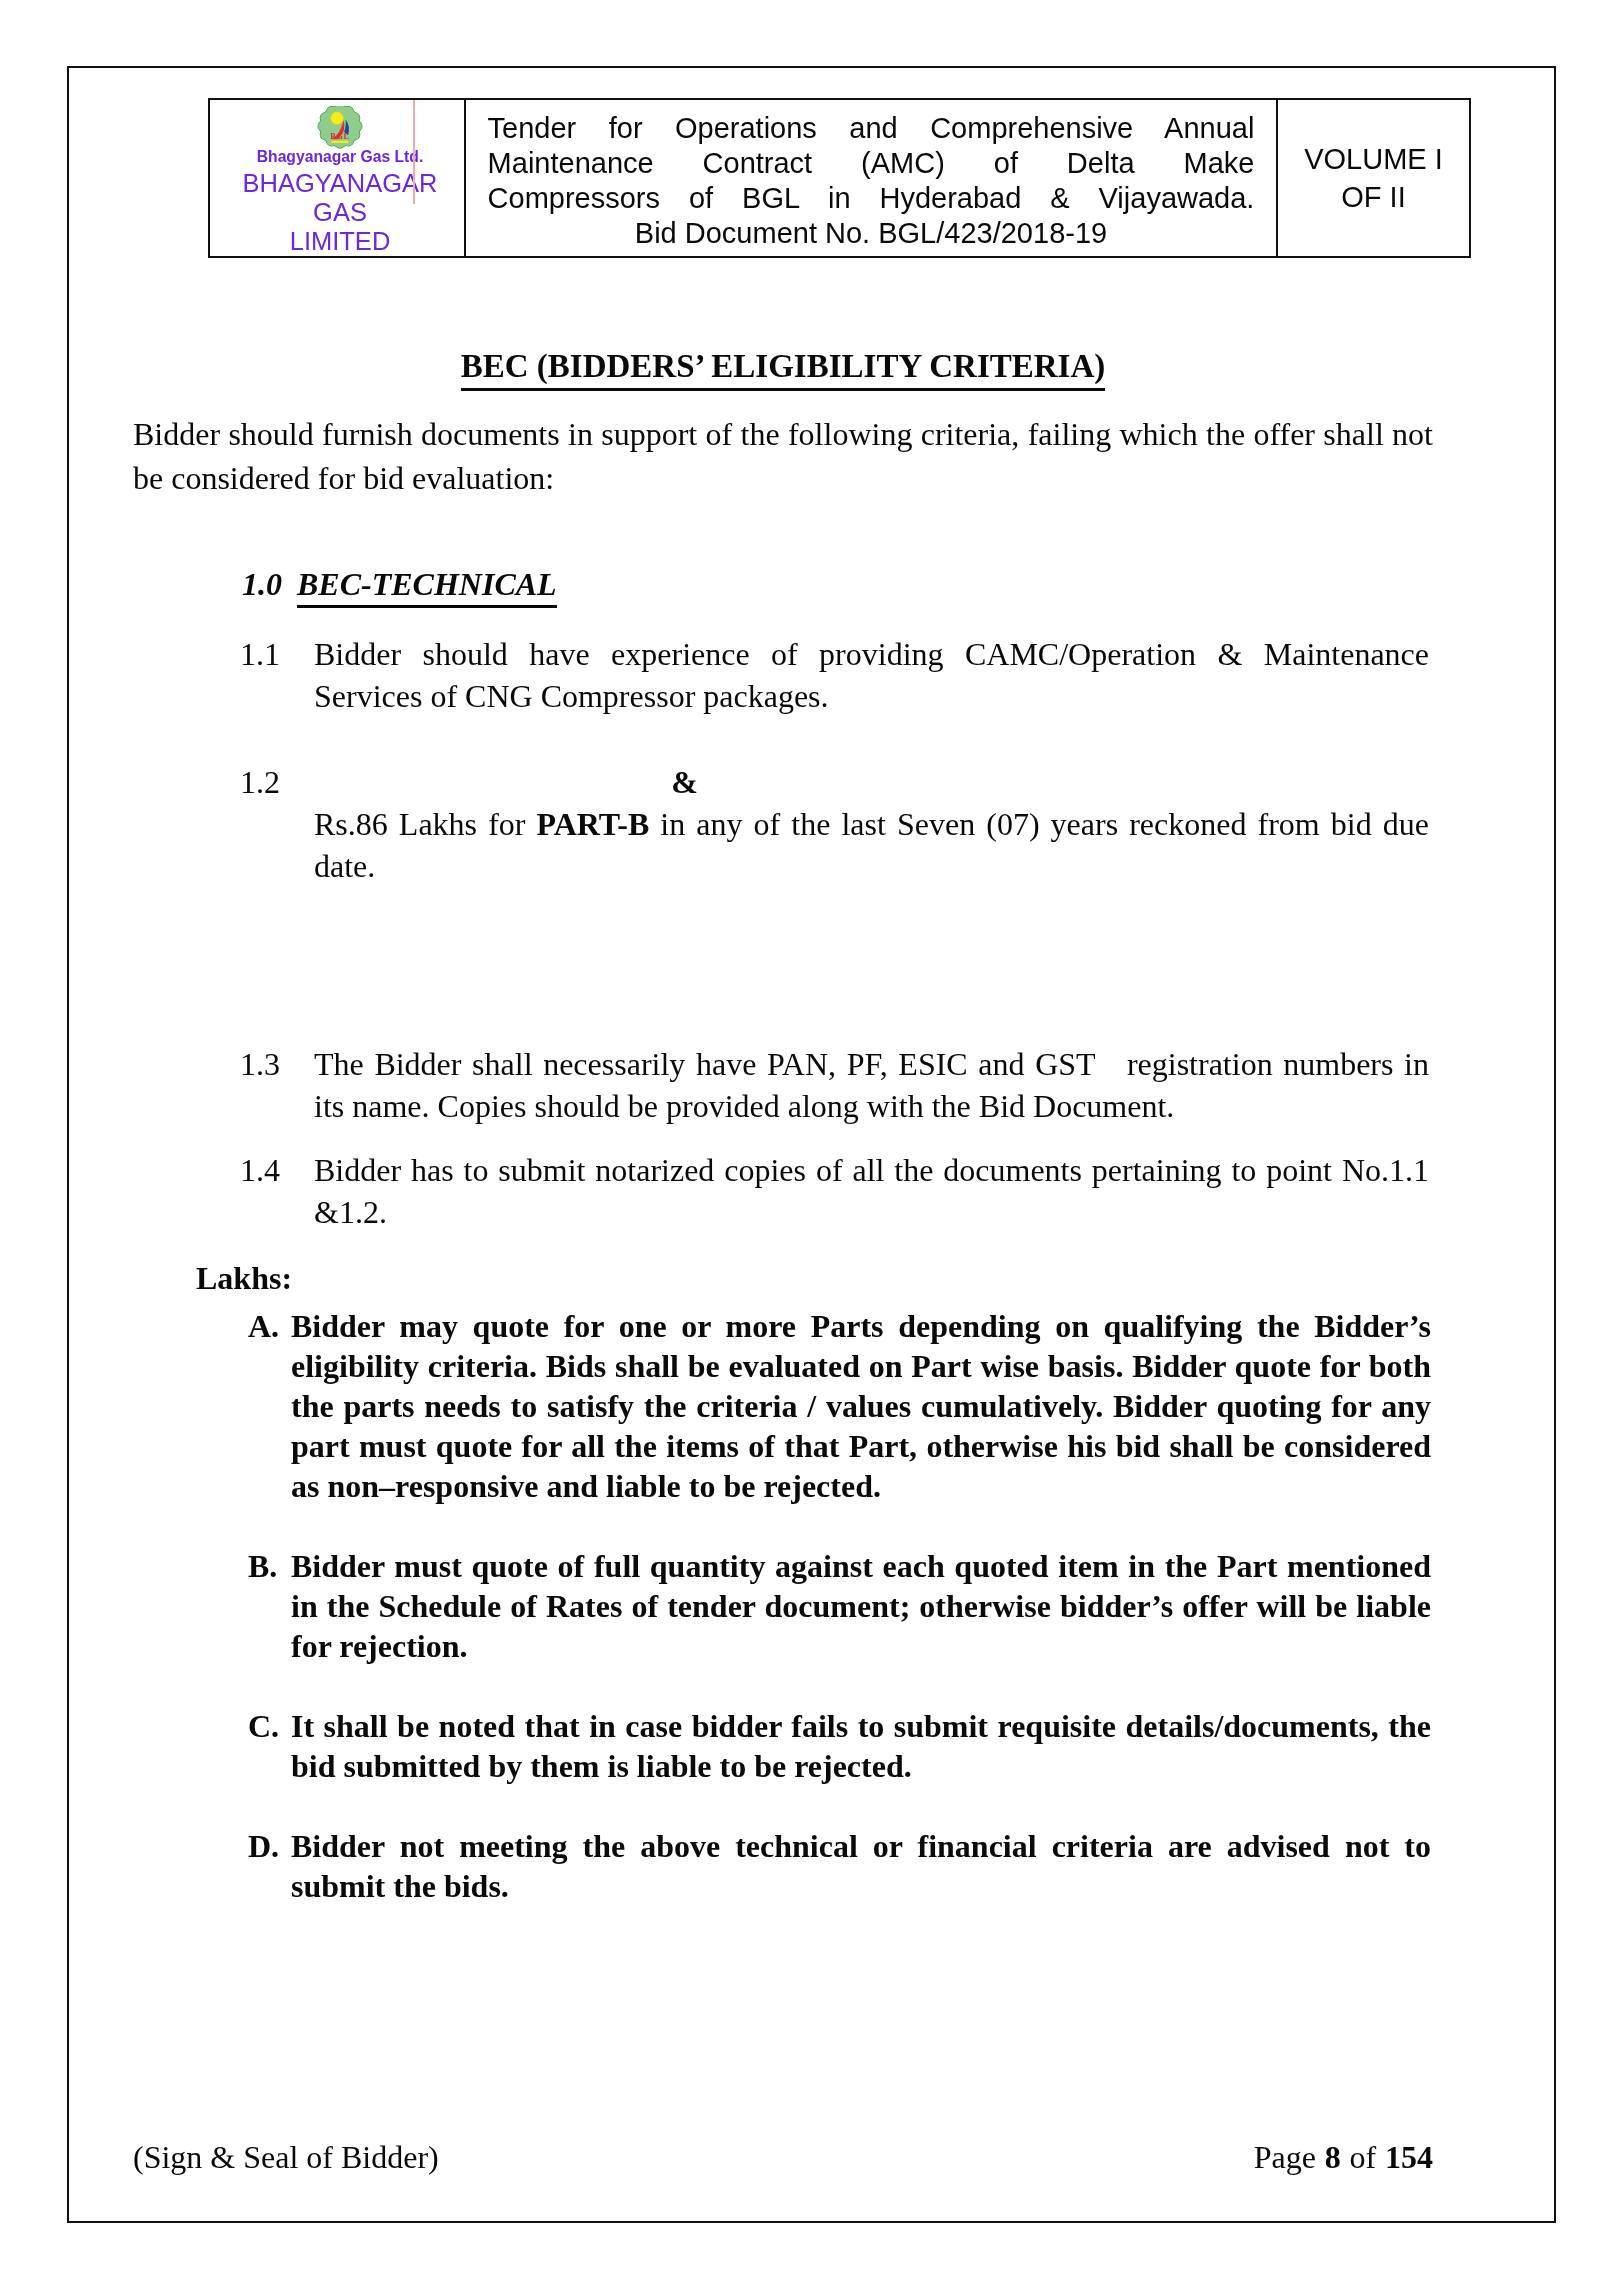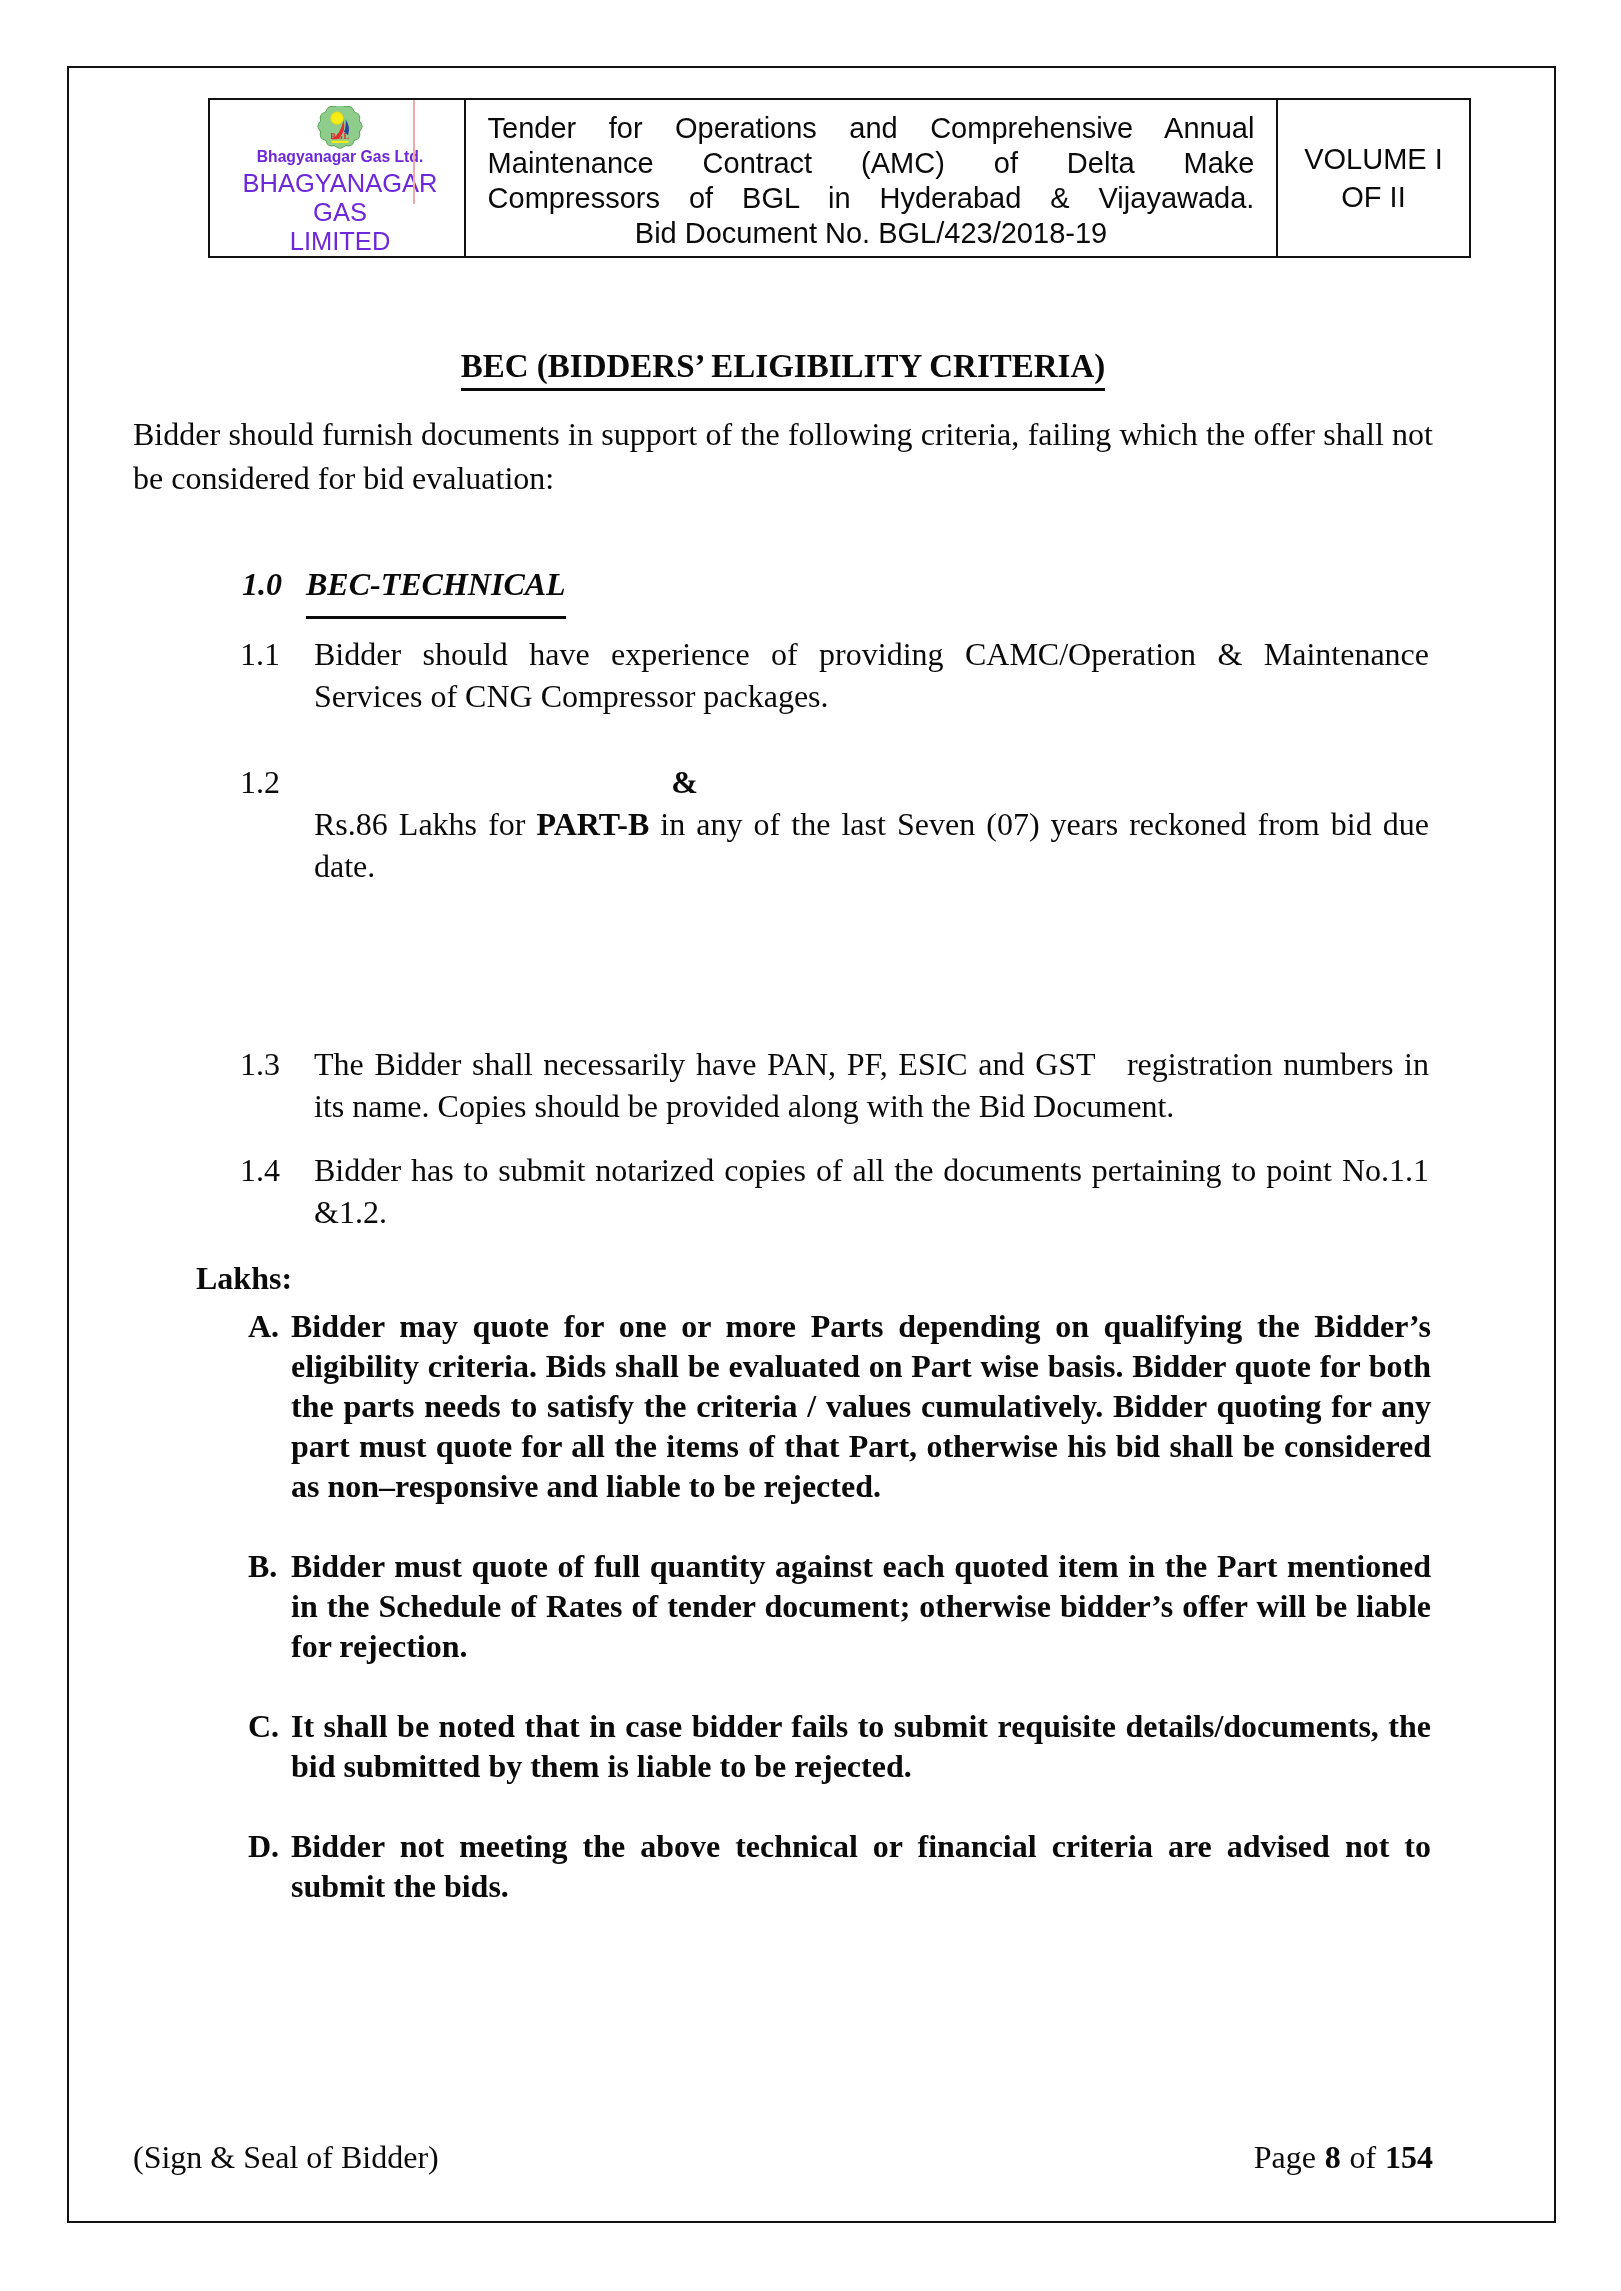--- a/index.html
+++ b/index.html
@@ -52,22 +52,22 @@
   }
   .doc-heading .u { border-bottom:3.9px solid #0a0a0a; padding-bottom:4px; }
   .intro {
     position:absolute; left:133px; top:412px; width:1300px;
     font-size:32px; line-height:44px; text-align:justify; margin:0;
   }
   .sec-title {
     position:absolute; left:242px; top:566px;
     font-size:32px; font-weight:bold; font-style:italic;
   }
-  .sec-title .num { margin-right:24px; }
-  .sec-title .u { border-bottom:3.9px solid #0a0a0a; padding-bottom:14px; }
+  .sec-title .num { margin-right:15px; }
+  .sec-title .u { border-bottom:3.9px solid #0a0a0a; padding-bottom:3px; }
   .num-item {
     position:absolute; left:240px; width:1189px; display:flex;
     font-size:32px; line-height:42px;
   }
   .num-item .num { width:74px; flex-shrink:0; }
   .num-item .body { flex:1; }
   .num-item p { margin:0; text-align:justify; white-space:pre-wrap; }
   .amp-line { width:741px; text-align:center; font-weight:bold; }
   .note-label {
     position:absolute; left:196px; top:1260px; font-size:32px; font-weight:bold;

